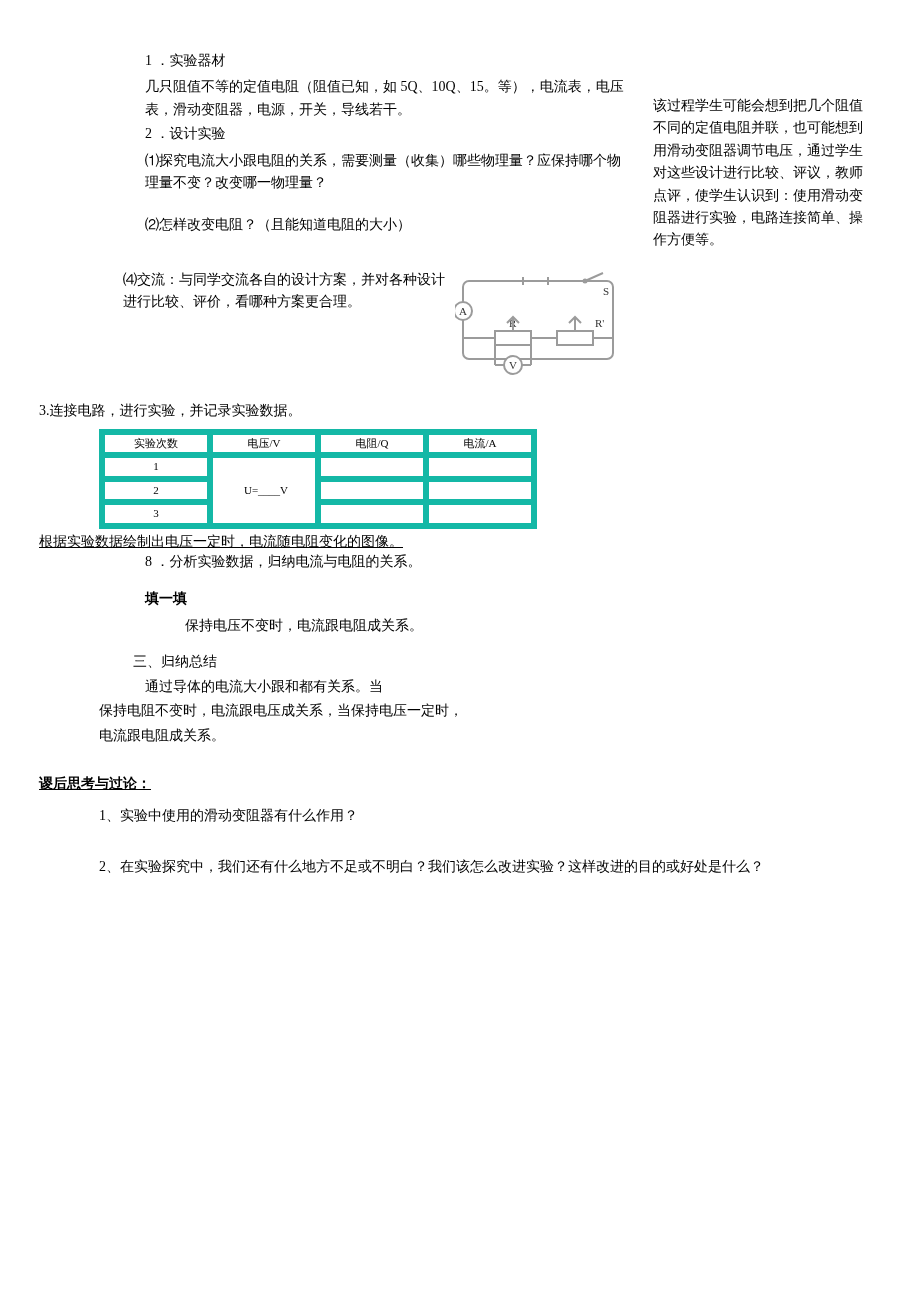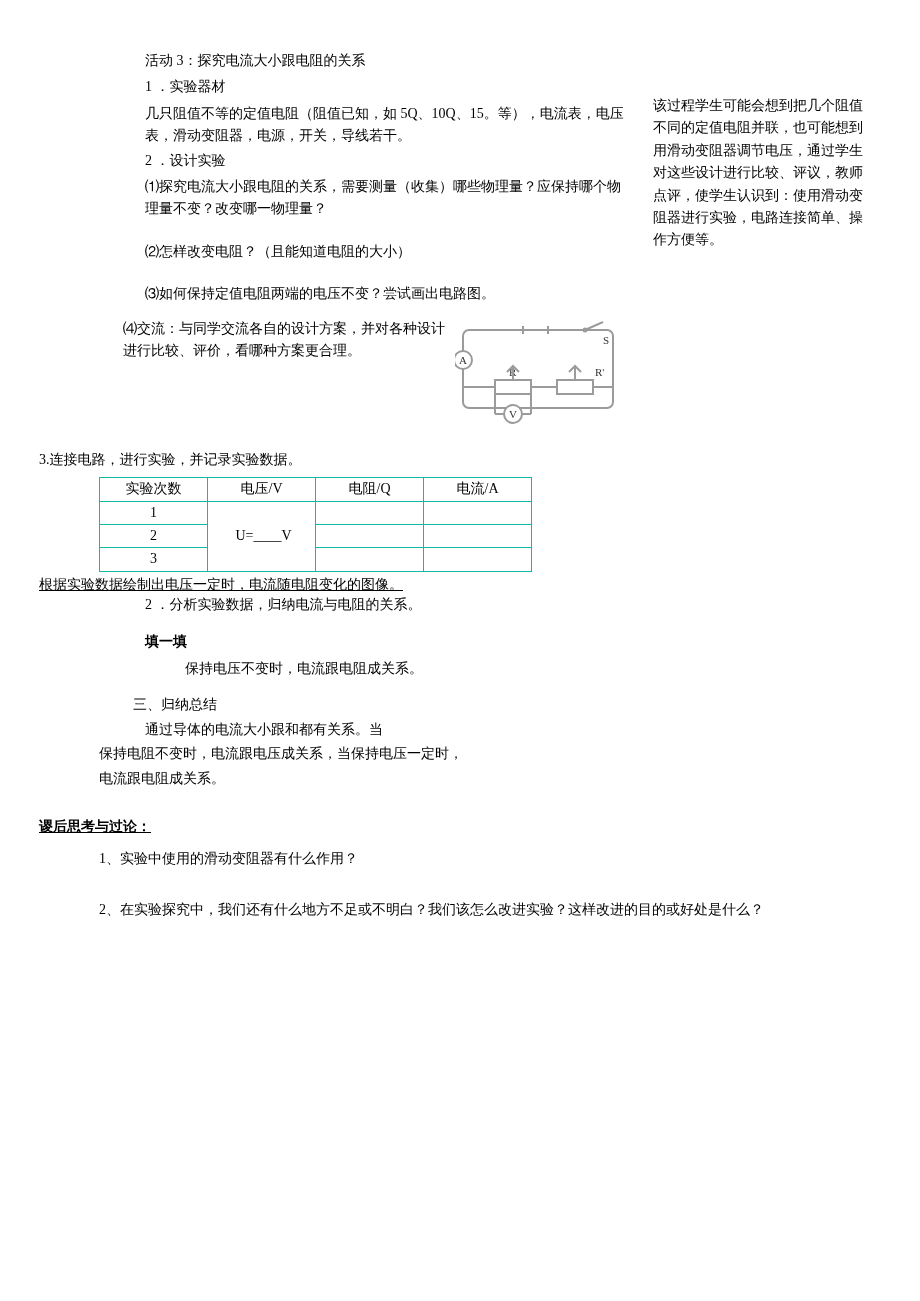--- a/index.html
+++ b/index.html
@@ -20,55 +20,53 @@
     .indent-1 { padding-left: 60px; }
     .block { margin-bottom: 4px; }
     .para { margin-bottom: 2px; }
     .spacer { height: 18px; }
     .item4-row { display: flex; align-items: flex-start; margin-top: 12px; }
     .item4-text { flex: 1; padding-left: 38px; padding-right: 10px; }
     .circuit { width: 170px; flex: 0 0 170px; }
     .table-wrap { margin-left: 14px; margin-top: 6px; }
     table { border-collapse: collapse; }
     th, td {
-      border: 1px solid #14b8a6;
+      border: 6px solid #14b8a6;
       font-weight: normal;
-      font-size: 14px;
+      font-size: 11px;
       text-align: center;
       height: 22px;
       padding: 0 6px;
     }
     .col-a { width: 108px; }
     .col-b { width: 108px; }
     .col-c { width: 108px; }
     .col-d { width: 108px; }
     .underline-title { text-decoration: underline; font-weight: bold; }
     .tight { margin-top: -2px; }
     svg .wire { stroke: #9b9b9b; stroke-width: 2; fill: none; }
     svg .fillw { fill: #fff; stroke: #9b9b9b; stroke-width: 2; }
     svg text { font-family: "SimSun", serif; font-size: 11px; fill: #333; }
   </style>
 </head>
 <body>
 
 <div class="row">
   <div class="main-col">
-    <div class="indent-1 block">活动 3：探究电流大小跟电阻的关系</div>
     <div class="indent-1 block">1 ．实验器材</div>
     <div class="indent-1 para" style="text-indent:0; padding-left:60px;">
       <span style="display:block; text-indent:0; margin-left:-60px; padding-left:60px;">几只阻值不等的定值电阻（阻值已知，如 5Q、10Q、15。等），电流表，电压表，滑动变阻器，电源，开关，导线若干。</span>
     </div>
     <div class="indent-1 block">2 ．设计实验</div>
     <div class="indent-1 para" style="padding-left:60px;">
       <span style="display:block; margin-left:-60px; padding-left:60px;">⑴探究电流大小跟电阻的关系，需要测量（收集）哪些物理量？应保持哪个物理量不变？改变哪一物理量？</span>
     </div>
     <div class="spacer"></div>
     <div class="indent-1 para">⑵怎样改变电阻？（且能知道电阻的大小）</div>
     <div class="spacer"></div>
-    <div class="indent-1 para">⑶如何保持定值电阻两端的电压不变？尝试画出电路图。</div>
 
     <div class="item4-row">
       <div class="item4-text">⑷交流：与同学交流各自的设计方案，并对各种设计进行比较、评价，看哪种方案更合理。</div>
       <div class="circuit">
         <svg width="170" height="110" viewBox="0 0 170 110">
           <rect x="8" y="12" width="150" height="78" class="wire" rx="6" ry="6"></rect>
           <line x1="55" y1="12" x2="65" y2="12" class="wire" stroke-width="3"></line>
           <line x1="68" y1="8" x2="68" y2="16" class="wire"></line>
           <line x1="80" y1="12" x2="90" y2="12" class="wire" stroke-width="3"></line>
           <line x1="93" y1="8" x2="93" y2="16" class="wire"></line>
@@ -127,21 +125,21 @@
     <tr>
       <td>3</td>
       <td></td>
           <td></td>
     </tr>
   </tbody>
     </table>
 </div>
 
 <div style="margin-left:-46px; margin-top:2px;text-decoration:underline;">根据实验数据绘制出电压一定时，电流随电阻变化的图像。</div>
-<div class="indent-1 tight">2 ．分析实验数据，归纳电流与电阻的关系。</div>
+<div class="indent-1 tight">8 ．分析实验数据，归纳电流与电阻的关系。</div>
 
 <div style="padding-left:60px; margin-top:14px; font-weight:bold;">填一填</div>
 <div style="padding-left:100px; margin-top:5px;">保持电压不变时，电流跟电阻成关系。</div>
 
 <div style="padding-left:48px; margin-top:14px;">三、归纳总结</div>
 <div style="padding-left:60px; margin-top:2px;">通过导体的电流大小跟和都有关系。当</div>
 <div style="padding-left:14px; margin-top:2px;">保持电阻不变时，电流跟电压成关系，当保持电压一定时，</div>
 <div style="padding-left:14px; margin-top:2px;">电流跟电阻成关系。</div>
 
 <div style="margin-left:-46px; margin-top:26px;">

